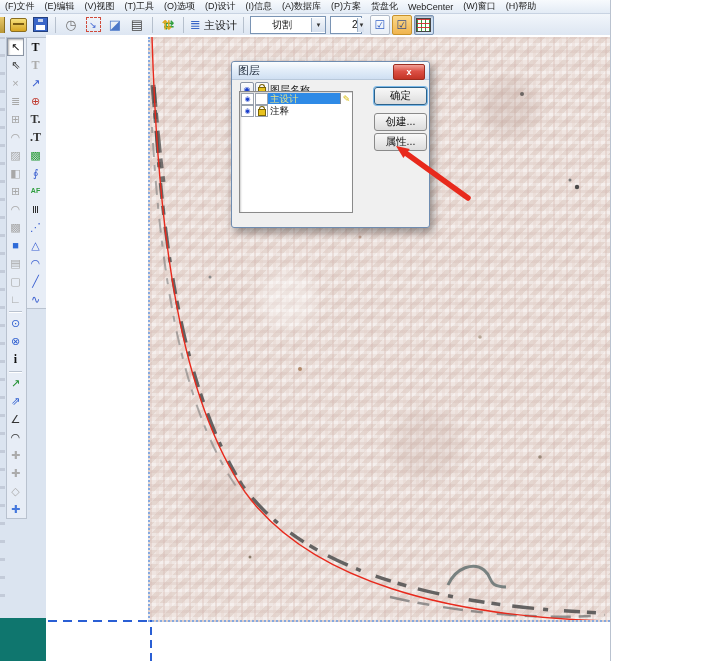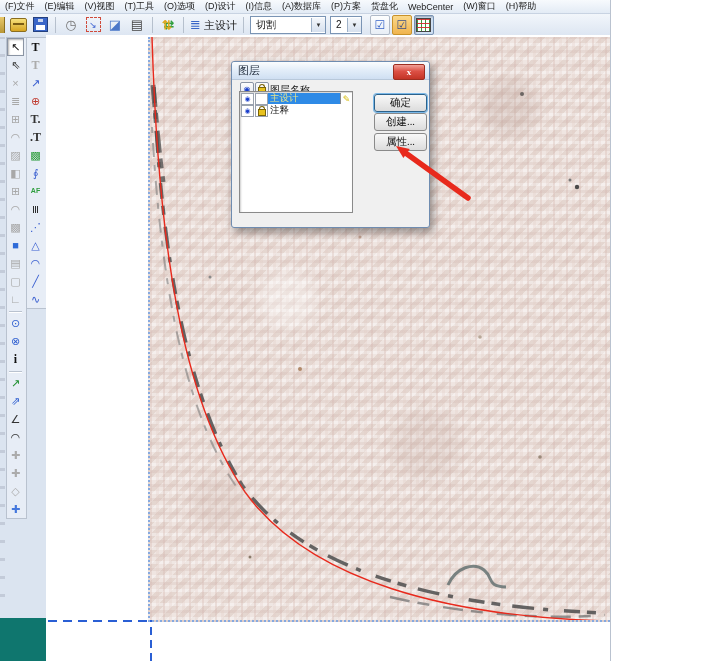--- a/index.html
+++ b/index.html
@@ -24,21 +24,21 @@
   .ic-print i{position:absolute;left:2px;right:2px;top:4px;height:2px;background:#7a5c14;}
   .ic-save{width:13px;height:13px;background:#3a66c8;border:1px solid #24407e;position:relative;}
   .ic-save i{position:absolute;left:2px;right:2px;bottom:1px;height:5px;background:#fff;}
   .ic-save b{position:absolute;left:4px;right:4px;top:1px;height:3px;background:#c9d6f0;}
   .glyph{font-size:13px;}
   .ic-fence{width:13px;height:13px;border:1px dashed #d04a3a;color:#3a5fd0;font-size:9px;display:flex;align-items:center;justify-content:center;}
   .wf1{color:#2f9e3f;font-size:13px;font-weight:bold;}
   .wf2{color:#e0a81e;font-size:13px;font-weight:bold;margin-left:-13px;transform:rotate(90deg);display:inline-block;}
   .lbl{font-size:11px;color:#222;margin-left:3px;}
   .combo{height:16px;background:#fff;border:1px solid #7a94b4;display:flex;align-items:center;position:relative;margin:0 2px;}
-  .combo .val{font-size:10px;padding-left:5px;flex:1;color:#111;}
+  .combo .val{font-size:10px;padding-left:21px;flex:1;color:#111;}
   .combo .drop{width:13px;height:14px;background:linear-gradient(#f4f7fb,#d6e0ee);border-left:1px solid #9fb2c8;
                font-size:6px;color:#333;display:flex;align-items:center;justify-content:center;}
   .toggle{border:1px solid #b0bac8;background:linear-gradient(#fdfefe,#e8eef6);}
   .toggle.active{background:linear-gradient(#fbd98a,#f0b44e);border:1px solid #c8922a;}
   .pressed{background:#cfe0f4;border:1px solid #7a94b4;box-shadow:inset 1px 1px 2px rgba(0,0,0,.25);}
   .ic-grid{width:13px;height:12px;border:1px solid #444;
            background-image:linear-gradient(rgba(210,40,40,.9) 1px,transparent 1px),
                             linear-gradient(90deg,rgba(40,140,40,.9) 1px,transparent 1px);
            background-size:4px 4px;background-color:#fff;}
   
@@ -69,21 +69,21 @@
             radial-gradient(circle at 78% 12%, rgba(170,140,130,.22) 0 3%, transparent 6%),
             radial-gradient(circle at 30% 45%, rgba(255,255,255,.35) 0 4%, transparent 8%),
             radial-gradient(circle at 60% 70%, rgba(180,150,140,.16) 0 5%, transparent 9%),
             radial-gradient(circle at 15% 80%, rgba(190,160,150,.18) 0 3%, transparent 6%);}
   #sheet-dash-h{position:absolute;left:2px;top:585px;width:105px;height:2px;
                 background:repeating-linear-gradient(90deg,#2a5fd4 0 9px,transparent 9px 15px);}
   #sheet-dash-v{position:absolute;left:104px;top:585px;width:2px;height:41px;
                 background:repeating-linear-gradient(0deg,#2a5fd4 0 8px,transparent 8px 13px);}
   
   #dlg{position:absolute;left:231px;top:61px;width:197px;height:165px;background:#f0f0f0;
-       border:1px solid #6f8cb0;border-radius:3px;box-shadow:3px 4px 10px rgba(0,0,0,.4);z-index:50;font-family:Liberation Serif, serif;}
+       border:1px solid #6f8cb0;border-radius:3px;box-shadow:3px 4px 10px rgba(0,0,0,.4);z-index:50;}
   #dlg-title{position:relative;height:17px;background:linear-gradient(#fbfdfe,#e4eef9 45%,#cfdff2);
              border-bottom:1px solid #b8c8da;border-radius:3px 3px 0 0;
              font-size:11px;color:#1e2a3a;line-height:17px;padding-left:6px;}
   #dlg-close{position:absolute;right:4px;top:2px;width:30px;height:14px;border:1px solid #9c2d20;border-radius:2px;
              background:linear-gradient(#f2a198,#dc5045 45%,#c33426);color:#fff;font-size:9px;font-weight:bold;
              display:flex;align-items:center;justify-content:center;line-height:12px;}
   .hdr-btn{position:absolute;top:20px;width:12px;height:12px;border:1px solid #8a94a4;border-radius:2px;
            background:linear-gradient(#fdfdfd,#e2e6ec);display:flex;align-items:center;justify-content:center;font-size:8px;}
   #hdr-eye{left:8px;color:#1a3fcc;}
   #hdr-lock{left:23px;}
@@ -97,21 +97,21 @@
         display:flex;align-items:center;justify-content:center;font-size:7px;flex:none;}
   .eye{color:#1a3fcc;}
   .lname{flex:1;font-size:9.5px;padding-left:2px;height:11px;line-height:11px;white-space:nowrap;overflow:hidden;color:#111;}
   .lname.sel{background:#2e8ae6;color:#e8e48a;}
   .pencil{width:11px;height:11px;flex:none;border-left:1px solid #888;background:#fff;color:#d4b800;
           font-size:9px;display:flex;align-items:center;justify-content:center;}
   .dlg-btn{position:absolute;left:142px;width:51px;height:16px;border:1px solid #8a8a8a;border-radius:3px;
            background:linear-gradient(#f8f8f8,#ececec 45%,#dcdcdc);font-size:10.5px;color:#111;
            display:flex;align-items:center;justify-content:center;}
   .dlg-btn.default{border-color:#2c628b;box-shadow:0 0 0 1px #7ab8e8;}
-  #btn-ok{top:32px;} #btn-create{top:51px;} #btn-props{top:71px;}
+  #btn-ok{top:25px;} #btn-create{top:51px;} #btn-props{top:71px;}
   
   #arrow{position:absolute;left:390px;top:140px;z-index:60;}
 </style>
 </head>
 <body>
 
 <div id="page">
   <div id="appwin">
 
     <div id="menubar">

